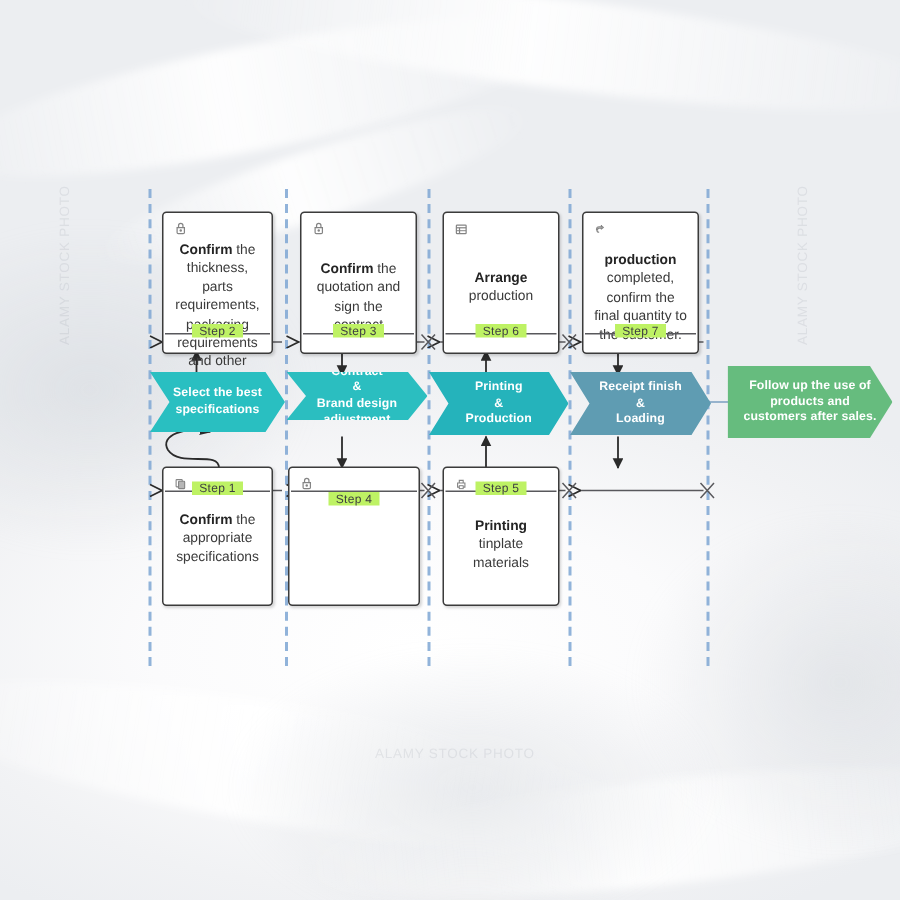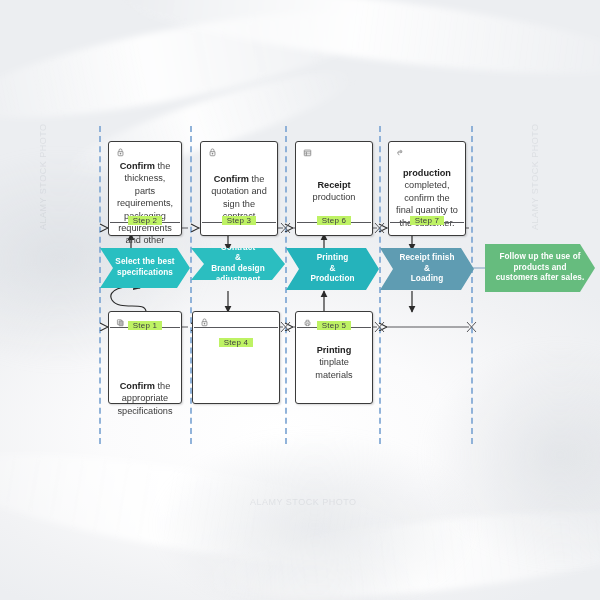--- a/index.html
+++ b/index.html
@@ -184,21 +184,21 @@
   </div>
 
   <div class="box" style="left:295px;top:141px;width:78px;height:95px;">
     <svg class="bi" viewBox="0 0 16 16">
       <rect x="4" y="5" width="8" height="7" rx="0.6" fill="none" stroke="#555" stroke-width="1"></rect>
       <line x1="4" y1="7.2" x2="12" y2="7.2" stroke="#555" stroke-width="1"></line>
       <line x1="6.6" y1="7.2" x2="6.6" y2="12" stroke="#555" stroke-width="1"></line>
       <line x1="4" y1="9.6" x2="12" y2="9.6" stroke="#555" stroke-width="0.8"></line>
     </svg>
     <div class="btxt" style="top:37px;">
-      <b>Receipt</b><span> production</span>
+      <b>Arrange</b><span> production</span>
     </div>
     <div class="steprule" style="top:80px;"></div>
     <div class="steplabel" style="top:74px;">
       <span>Step 6</span>
     </div>
   </div>
 
   <div class="box" style="left:388px;top:141px;width:78px;height:95px;">
     <svg class="bi" viewBox="0 0 16 16">
       <path d="M4.5 8.6 c0-1.4 1-2.3 2.2-2.3 h2.4 l-0.9-1 1.9 1.6 -1.9 1.6 0.9-1 h-2.3 c-0.8 0-1.4 0.6-1.4 1.3 z" fill="none" stroke="#555" stroke-width="0.9"></path>
@@ -256,33 +256,33 @@
 
   <div class="box" style="left:108px;top:311px;width:74px;height:93px;">
     <svg class="bi" viewBox="0 0 16 16">
       <rect x="4.2" y="4.6" width="5" height="6" rx="0.5" fill="none" stroke="#555" stroke-width="0.9"></rect>
       <rect x="6.2" y="6" width="5" height="6" rx="0.5" fill="#9a9a9a" stroke="#555" stroke-width="0.9"></rect>
     </svg>
     <div class="steprule" style="top:15px;"></div>
     <div class="steplabel" style="top:9px;">
       <span>Step 1</span>
     </div>
-    <div class="btxt" style="top:28px;margin-top:40px;">
+    <div class="btxt" style="top:28px;">
       <b>Confirm</b><span> the appropriate specifications</span>
     </div>
   </div>
 
   <div class="box" style="left:192px;top:311px;width:88px;height:93px;">
     <svg class="bi" viewBox="0 0 16 16">
       <path d="M5 7 h6 v4 a1 1 0 0 1 -1 1 h-4 a1 1 0 0 1 -1 -1 z" fill="none" stroke="#555" stroke-width="1"></path>
       <path d="M6.2 7 V5.4 a1.8 1.8 0 0 1 3.6 0 V7" fill="none" stroke="#555" stroke-width="1"></path>
       <circle cx="8" cy="9.4" r="1" fill="#555"></circle>
     </svg>
     <div class="steprule" style="top:15px;"></div>
-    <div class="steplabel" style="top:26px;">
+    <div class="steplabel" style="top:16px;">
       <span>Step 4</span>
     </div>
   </div>
 
   <div class="box" style="left:295px;top:311px;width:78px;height:93px;">
     <svg class="bi" viewBox="0 0 16 16">
       <path d="M5 7.4 h6 v3.4 h-6 z" fill="none" stroke="#555" stroke-width="0.9"></path>
       <path d="M6.4 7.4 V5.2 h3.2 V7.4" fill="none" stroke="#555" stroke-width="0.9"></path>
       <rect x="6.4" y="9.6" width="3.2" height="2.4" fill="#ffffff" stroke="#555" stroke-width="0.8"></rect>
     </svg>

